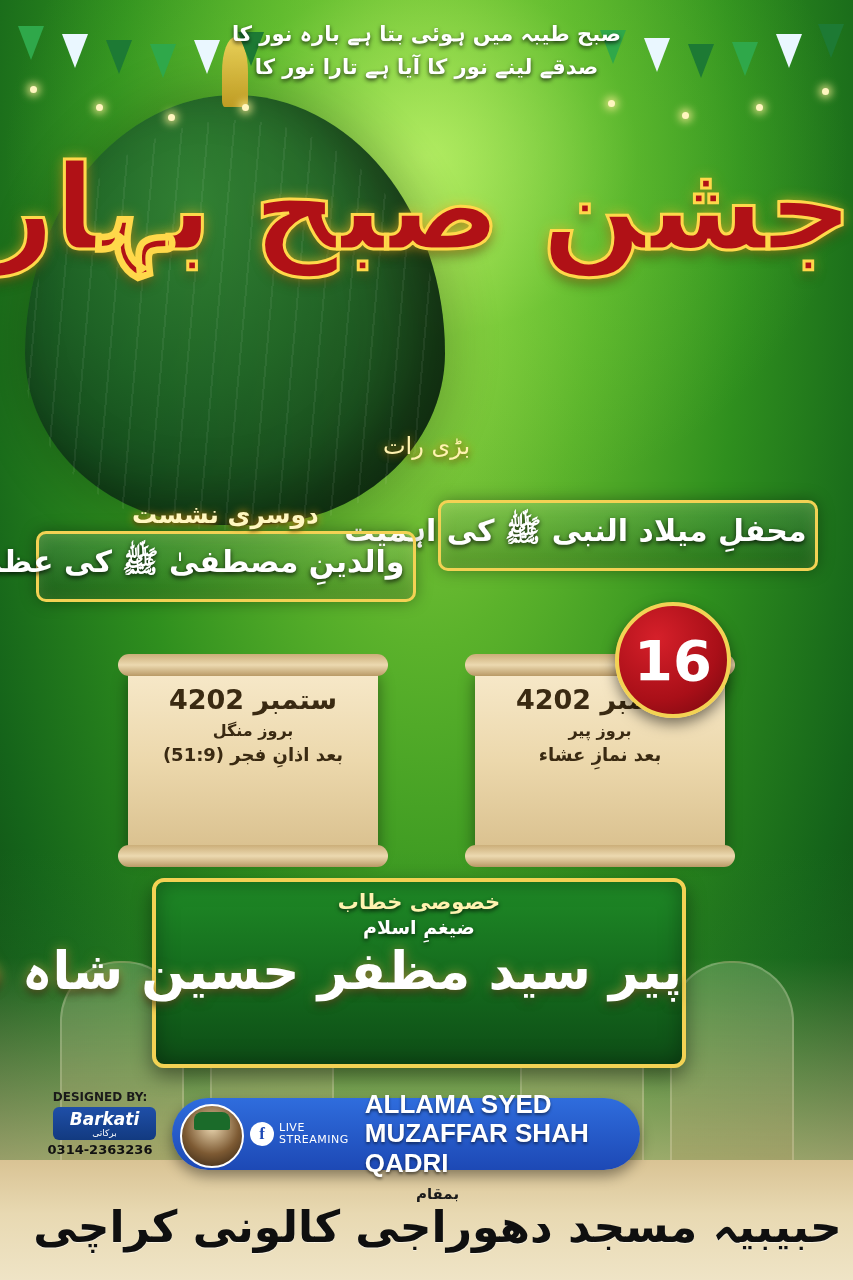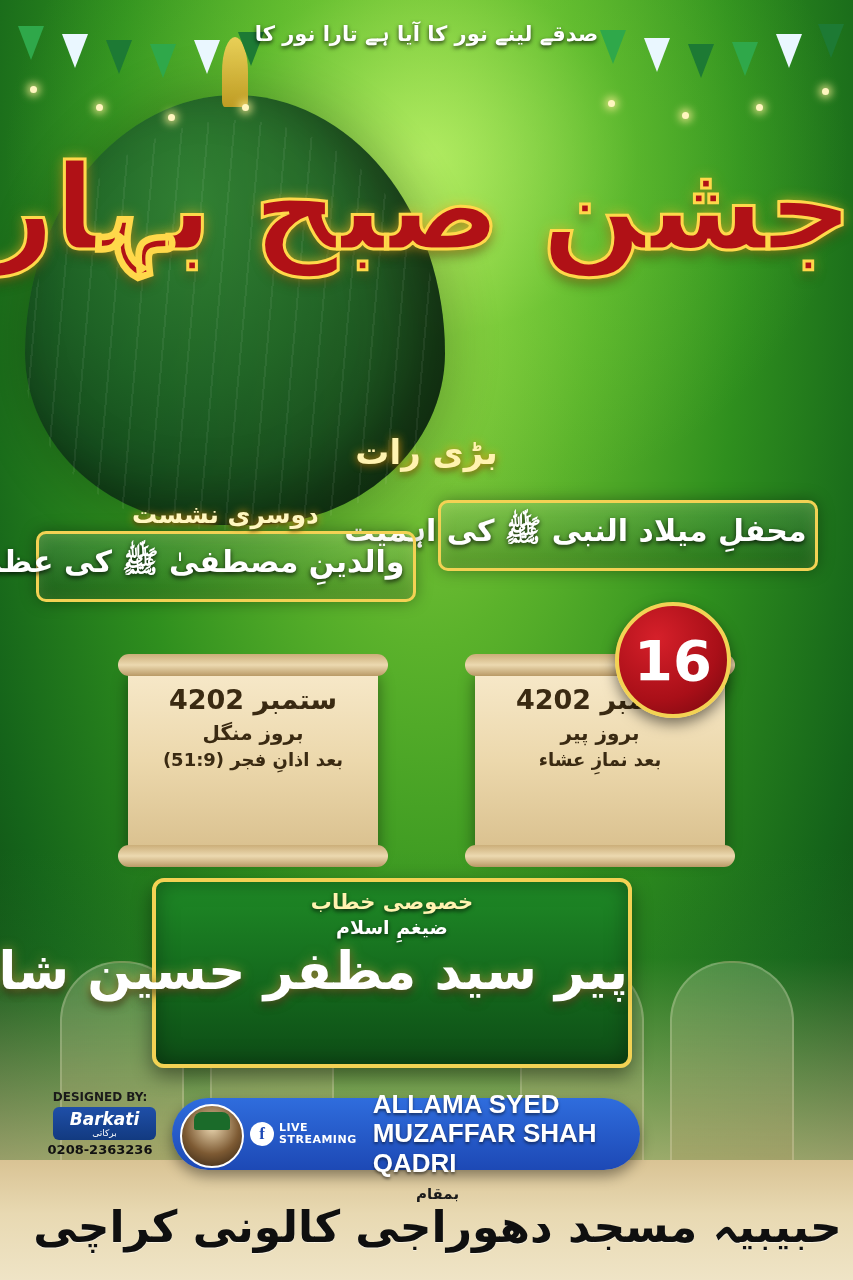--- a/index.html
+++ b/index.html
@@ -121,22 +121,22 @@
     color: #b01116;
     -webkit-text-stroke: 3px #ffd84a;
     text-shadow: 0 0 14px rgba(255,200,40,0.75), 0 6px 12px rgba(0,0,0,0.5);
     line-height: 1.25;
     direction: rtl;
   }
   .subtitle-badi {
     position: absolute;
     left: 0; top: 432px; width: 853px;
     text-align: center;
-    font-size: 34px;
-    font-weight: bold;
+    font-size: 24px;
+    font-weight: normal;
     color: #fff3b0;
     text-shadow: 0 0 10px rgba(255,180,20,0.9), 0 3px 6px rgba(0,0,0,0.6);
     direction: rtl;
   }
 
   .session-row {
     position: absolute;
     left: 0; top: 500px; width: 853px;
     display: flex;
     flex-direction: row-reverse;
@@ -205,21 +205,21 @@
     color: #3a2a12;
     direction: rtl;
   }
   .scroll-date {
     font-size: 27px;
     font-weight: bold;
     line-height: 1.15;
   }
   .scroll-sub {
     margin-top: 6px;
-    font-size: 20px;
+    font-size: 16px;
     font-weight: bold;
   }
   .scroll-time {
     margin-top: 4px;
     font-size: 18px;
     font-weight: bold;
   }
   .daynum {
     position: absolute;
     top: -18px;
@@ -235,21 +235,21 @@
     justify-content: center;
     box-shadow: 0 6px 14px rgba(0,0,0,0.5);
   }
   .daynum.d16 { right: 122px; }
   .daynum.d17 { left: 122px; }
 
   
   .speaker-panel {
     position: absolute;
     left: 152px; top: 878px;
-    width: 480px; height: 190px;
+    width: 534px; height: 190px;
     background: linear-gradient(180deg, #1f8a26 0%, #14691d 55%, #0e4d16 100%);
     border: 4px solid #f3d254;
     border-radius: 12px;
     box-shadow: 0 8px 20px rgba(0,0,0,0.45), inset 0 0 22px rgba(0,0,0,0.35);
     text-align: center;
     direction: rtl;
     padding-top: 8px;
     box-sizing: border-box;
   }
   .speaker-kicker {
@@ -354,21 +354,21 @@
     font-weight: bold;
     font-size: 17px;
     display: flex;
     align-items: center;
     justify-content: center;
     font-family: "Liberation Serif", serif;
   }
   .live-text {
     font-size: 11px;
     color: #ffffff;
-    font-weight: bold;
+    font-weight: normal;
     line-height: 1.05;
     letter-spacing: 0.5px;
   }
   .live-names {
     color: #ffffff;
     font-size: 26px;
     font-weight: bold;
     line-height: 1.12;
     text-shadow: 0 2px 3px rgba(0,0,0,0.5);
     margin-left: 6px;
@@ -430,20 +430,21 @@
 
   <div class="mosque-bg">
     <div class="arch" style="left:60px;"></div>
     <div class="arch" style="left:210px;"></div>
     <div class="arch" style="left:520px;"></div>
     <div class="arch" style="left:670px;"></div>
   </div>
   <div class="sand"></div>
 
   <div class="top-couplet urdu">
+    <div>صبح طیبہ میں ہوئی بتا ہے بارہ نور کا</div>
     <div>صدقے لینے نور کا آیا ہے تارا نور کا</div>
   </div>
 
   <div class="main-title">
     <span class="big urdu">جشن صبح بہاراں</span>
   </div>
 
   <div class="subtitle-badi urdu">بڑی رات</div>
 
   <div class="session-row">
@@ -486,21 +487,21 @@
     <div class="speaker-title urdu">ضیغمِ اسلام</div>
     <div class="speaker-name urdu">پیر سید مظفر حسین شاہ قادری</div>
   </div>
 
   <div class="designer">
     <div class="designer-label">DESIGNED BY:</div>
     <div class="designer-card">
       <div class="designer-name">Barkati</div>
       <div class="designer-sub urdu">برکاتی</div>
     </div>
-    <div class="designer-phone">0208-2363236</div>
+    <div class="designer-phone">0314-2363236</div>
   </div>
 
   <div class="live-bar">
     <div class="avatar"></div>
     <div class="live-badge">
       <span class="fb-icon">f</span>
       <span class="live-text">
         <span>LIVE</span><br>
         <span>STREAMING</span>
       </span>

